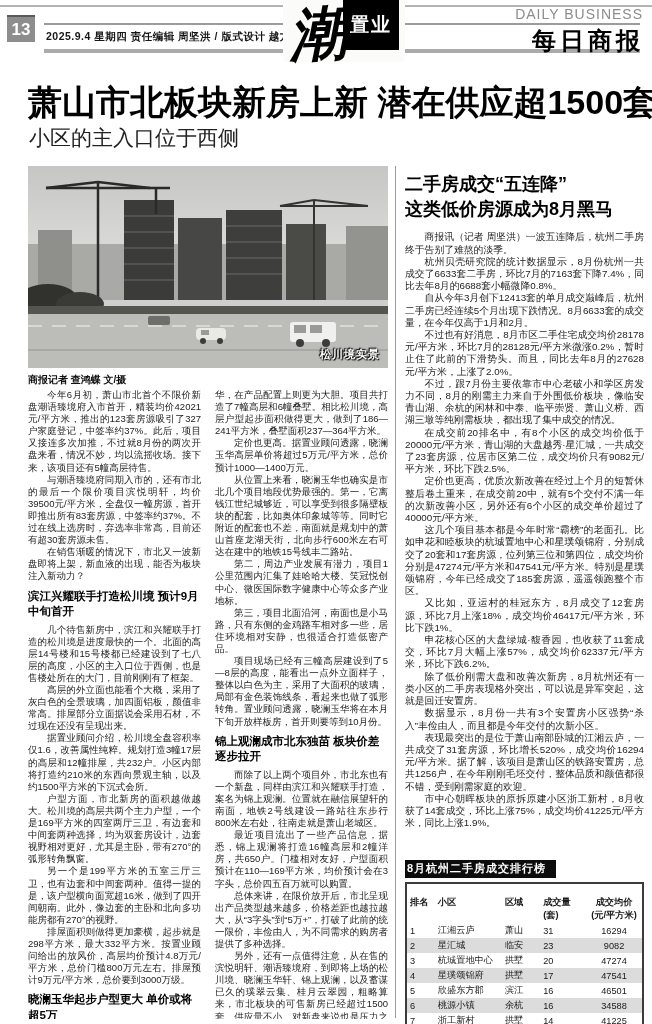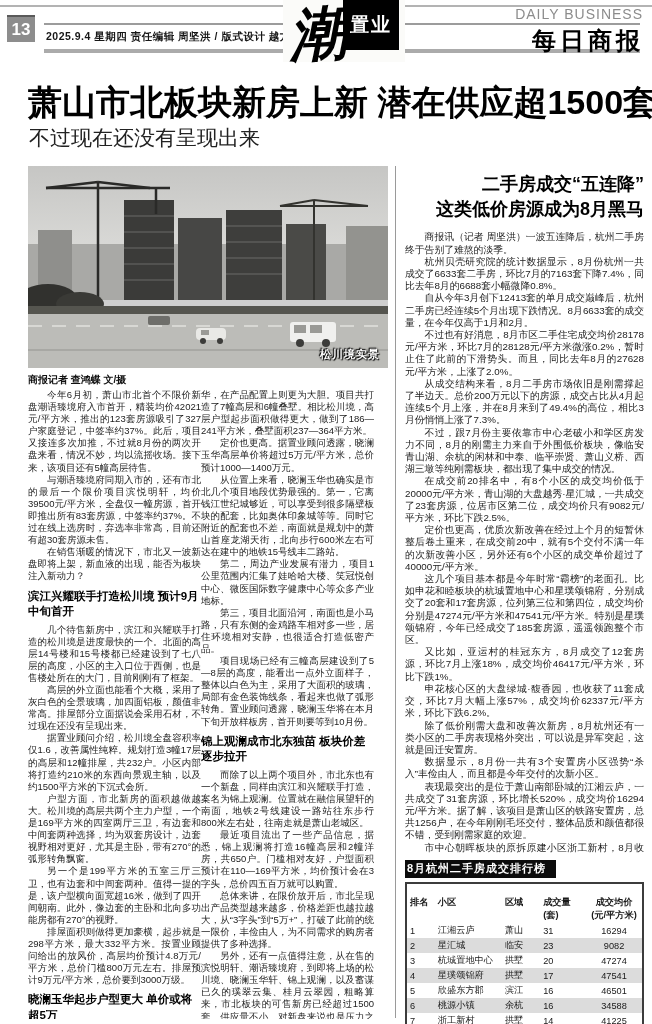--- a/index.html
+++ b/index.html
@@ -26,32 +26,32 @@
   .subheadline{position:absolute;top:124px;left:29px;font-size:21px;font-weight:400;color:#222;margin:0;}
 
   
   figure.photo{position:absolute;top:166px;left:28px;width:360px;height:202px;margin:0;overflow:hidden;background:#cfcfcf;}
   figure.photo svg{display:block;}
   .photo-caption{position:absolute;right:8px;bottom:6px;color:#fff;font-size:11px;font-weight:bold;letter-spacing:1px;
                  text-shadow:0 0 2px #000,1px 1px 1px #000,-1px -1px 1px #000;}
 
   
   .byline{position:absolute;top:373px;left:28px;font-size:10px;font-weight:bold;color:#111;}
-  .cols{position:absolute;top:389px;left:28px;width:360px;height:630px;display:flex;gap:0;overflow:hidden;}
+  .cols{position:absolute;top:389px;left:28px;width:360px;height:630px;display:flex;gap:14px;overflow:hidden;}
   .col{width:173px;font-size:9.5px;line-height:12.1px;color:#1c1c1c;text-align:justify;overflow:hidden;}
   .col p.para{margin:0;text-indent:2em;}
   .col p.para.cont{text-indent:0;}
   .col .subhead{font-weight:bold;font-size:11.5px;line-height:1.35;margin:6px 0 4px;color:#000;text-align:left;}
 
   
   .vdiv{position:absolute;left:395px;top:166px;width:1px;height:852px;background:#9a9a9a;}
 
   
   .sidebar{position:absolute;left:405px;top:172px;width:239px;}
-  .sb-title{font-size:18px;font-weight:900;line-height:1.4;color:#000;margin:0;text-align:right;}
+  .sb-title{font-size:18px;font-weight:900;line-height:1.4;color:#000;margin:0;}
   .sb-body{margin-top:9px;height:622px;overflow:hidden;font-size:9.8px;line-height:12.2px;text-align:justify;color:#1c1c1c;}
   .sb-body p.para{margin:0;text-indent:2em;}
 
   
   .rank-table{margin-top:5px;}
   .rt-title{display:inline-block;background:#0c0c0c;color:#fff;font-size:11px;font-weight:bold;
             padding:1px 10px 2px 2px;letter-spacing:1px;}
   .rank-table table{width:100%;border-collapse:collapse;border:2px solid #3c3c3c;margin-top:4px;background:#fff;
                     font-size:9.2px;color:#191919;}
   .rank-table th{font-weight:bold;text-align:left;padding:12px 3px 1px;vertical-align:top;}
@@ -74,21 +74,21 @@
   <div class="date-line">2025.9.4 星期四 责任编辑 周坚洪 / 版式设计 越方</div>
   <div class="thick-rule"></div>
   <div class="logo">
     <span class="logo-chao">潮</span>
     <span class="logo-zhiye">置业</span>
   </div>
   <div class="mh-en">DAILY BUSINESS</div>
   <div class="mh-cn">每日商报</div>
 
   <h1 class="headline">萧山市北板块新房上新 潜在供应超1500套</h1>
-  <h2 class="subheadline">不过现在还没有呈现出来</h2>
+  <h2 class="subheadline">小区的主入口位于西侧</h2>
 
   <figure class="photo">
     <svg width="360" height="202" viewBox="0 0 360 202">
       <defs>
         <linearGradient id="sky" x1="0" y1="0" x2="0" y2="1">
           <stop offset="0" stop-color="#c6c6c4"></stop>
             <stop offset="1" stop-color="#e4e4e1"></stop>
         </linearGradient>
       </defs>
       <rect x="0" y="0" width="360" height="130" fill="url(#sky)"></rect>
@@ -177,21 +177,20 @@
   <aside class="sidebar">
     <h3 class="sb-title">
       <span>二手房成交“五连降”</span><br>
       <span>这类低价房源成为8月黑马</span>
     </h3>
     <div class="sb-body">
         <p class="para">商报讯（记者 周坚洪）一波五连降后，杭州二手房终于告别了难熬的淡季。</p>
         <p class="para">杭州贝壳研究院的统计数据显示，8月份杭州一共成交了6633套二手房，环比7月的7163套下降7.4%，同比去年8月的6688套小幅微降0.8%。</p>
         <p class="para">自从今年3月创下12413套的单月成交巅峰后，杭州二手房已经连续5个月出现下跌情况。8月6633套的成交量，在今年仅高于1月和2月。</p>
         <p class="para">不过也有好消息，8月市区二手住宅成交均价28178元/平方米，环比7月的28128元/平方米微涨0.2%，暂时止住了此前的下滑势头。而且，同比去年8月的27628元/平方米，上涨了2.0%。</p>
-        <p class="para">从成交结构来看，8月二手房市场依旧是刚需撑起了半边天。总价200万元以下的房源，成交占比从4月起连续5个月上涨，并在8月来到了49.4%的高位，相比3月份悄悄上涨了7.3%。</p>
         <p class="para">不过，跟7月份主要依靠市中心老破小和学区房发力不同，8月的刚需主力来自于外围低价板块，像临安青山湖、余杭的闲林和中泰、临平崇贤、萧山义桥、西湖三墩等纯刚需板块，都出现了集中成交的情况。</p>
         <p class="para">在成交前20排名中，有8个小区的成交均价低于20000元/平方米，青山湖的大盘越秀·星汇城，一共成交了23套房源，位居市区第二位，成交均价只有9082元/平方米，环比下跌2.5%。</p>
         <p class="para">定价也更高，优质次新改善在经过上个月的短暂休整后卷土重来，在成交前20中，就有5个交付不满一年的次新改善小区，另外还有6个小区的成交单价超过了40000元/平方米。</p>
         <p class="para">这几个项目基本都是今年时常“霸榜”的老面孔。比如申花和睦板块的杭珹置地中心和星璞颂锦府，分别成交了20套和17套房源，位列第三位和第四位，成交均价分别是47274元/平方米和47541元/平方米。特别是星璞颂锦府，今年已经成交了185套房源，遥遥领跑整个市区。</p>
         <p class="para">又比如，亚运村的桂冠东方，8月成交了12套房源，环比7月上涨18%，成交均价46417元/平方米，环比下跌1%。</p>
         <p class="para">申花核心区的大盘绿城·馥香园，也收获了11套成交，环比7月大幅上涨57%，成交均价62337元/平方米，环比下跌6.2%。</p>
         <p class="para">除了低价刚需大盘和改善次新房，8月杭州还有一类小区的二手房表现格外突出，可以说是异军突起，这就是回迁安置房。</p>
         <p class="para">数据显示，8月份一共有3个安置房小区强势“杀入”丰俭由人，而且都是今年交付的次新小区。</p>
         <p class="para">表现最突出的是位于萧山南部卧城的江湘云庐，一共成交了31套房源，环比增长520%，成交均价16294元/平方米。据了解，该项目是萧山区的铁路安置房，总共1256户，在今年刚刚毛坯交付，整体品质和颜值都很不错，受到刚需家庭的欢迎。</p>
         <p class="para">市中心朝晖板块的原拆原建小区浙工新村，8月收获了14套成交，环比上涨75%，成交均价41225元/平方米，同比上涨1.9%。</p>

